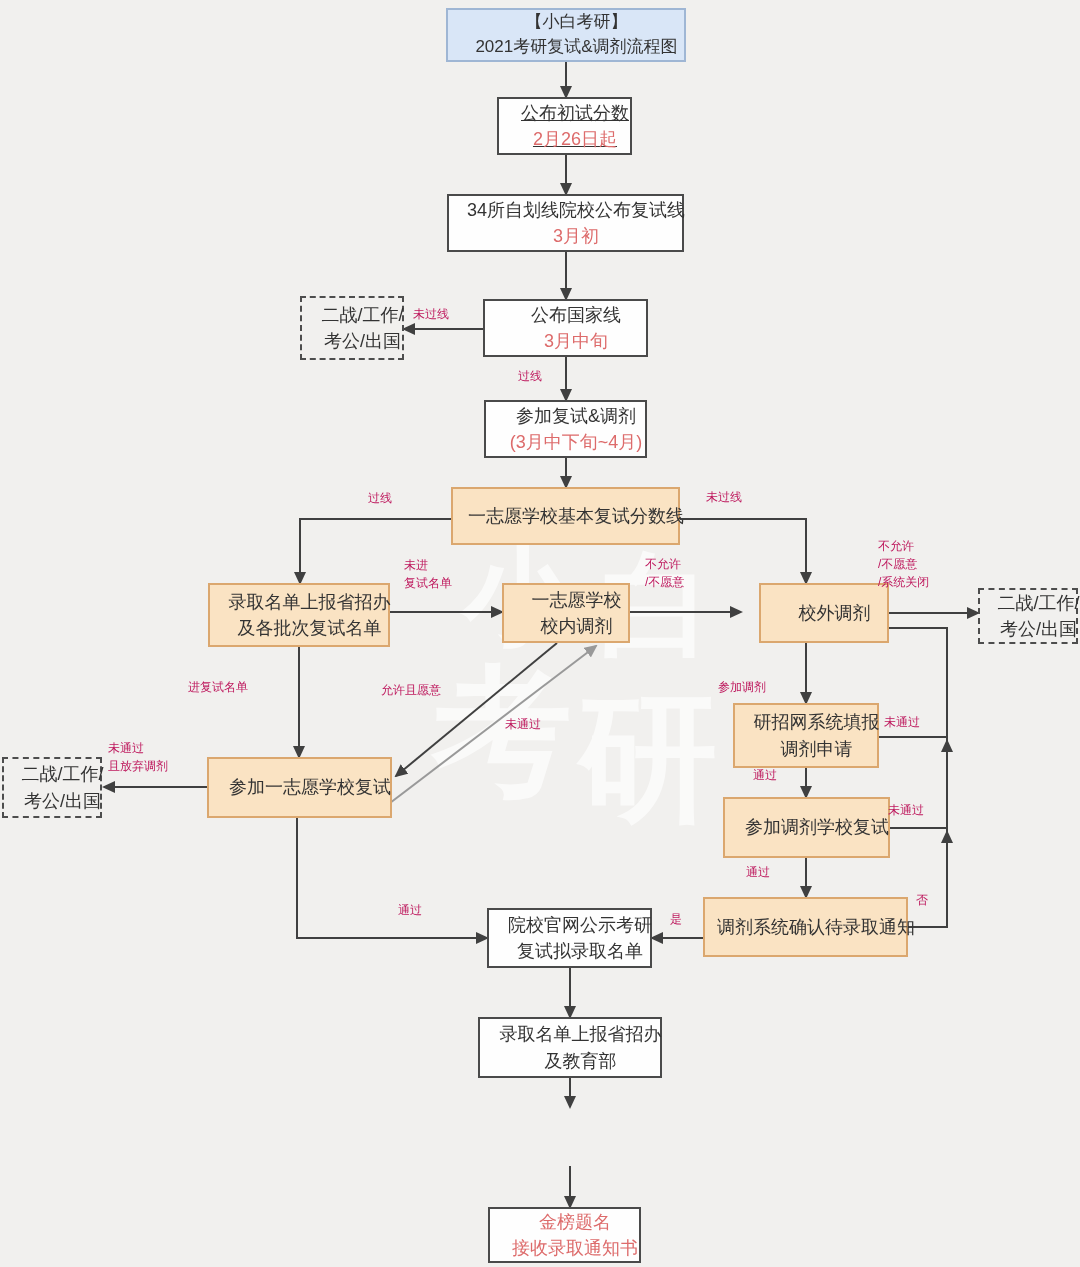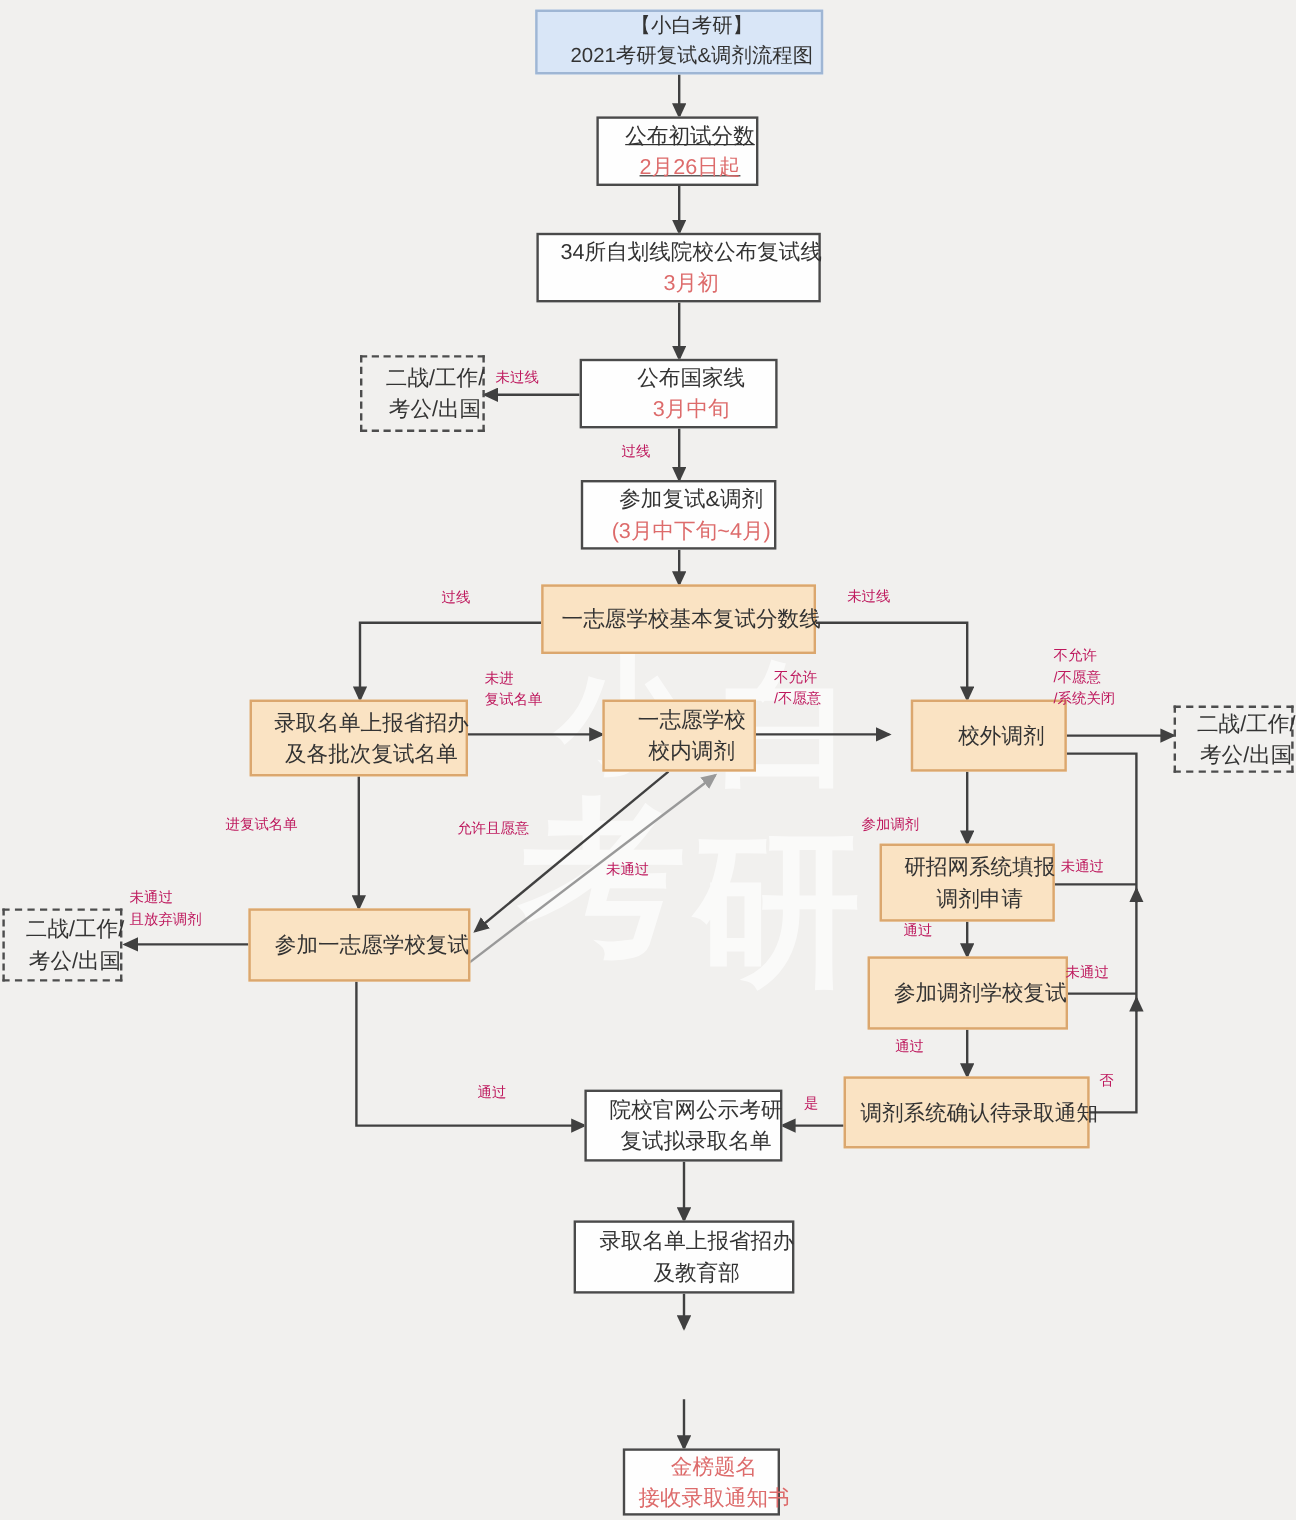--- a/index.html
+++ b/index.html
@@ -158,21 +158,21 @@
       <div class="line">参加一志愿学校复试</div>
     </div>
     <div class="node dashed" style="left: 2px; top: 757px; width: 100px; height: 61px;">
       <div class="line">二战/工作/</div>
       <div class="line">考公/出国</div>
     </div>
     <div class="node white" style="left: 478px; top: 1017px; width: 184px; height: 61px;">
       <div class="line">录取名单上报省招办</div>
       <div class="line">及教育部</div>
     </div>
-    <div class="node white" style="left: 488px; top: 1207px; width: 131px; height: 56px; margin-left: 31px;">
+    <div class="node white" style="left: 488px; top: 1207px; width: 153px; height: 56px;">
       <div class="line red">金榜题名</div>
       <div class="line red">接收录取通知书</div>
     </div>
     <div class="edge-label" style="left: 413px; top: 305px;">未过线</div>
     <div class="edge-label" style="left: 518px; top: 367px;">过线</div>
     <div class="edge-label" style="left: 368px; top: 489px;">过线</div>
     <div class="edge-label" style="left: 706px; top: 488px;">未过线</div>
     <div class="edge-label" style="left: 404px; top: 556px;">未进
 复试名单</div>
     <div class="edge-label" style="left: 645px; top: 555px;">不允许

